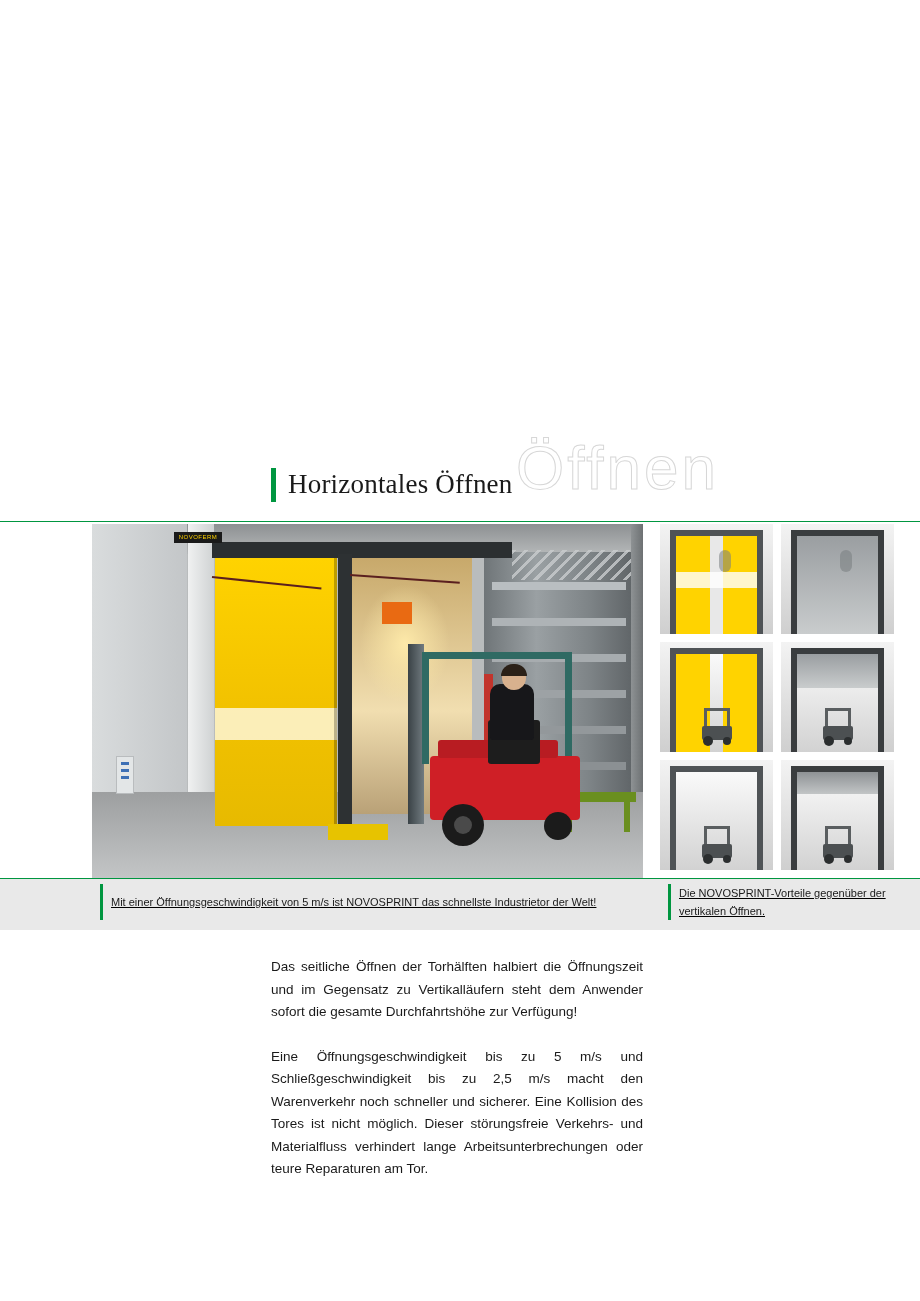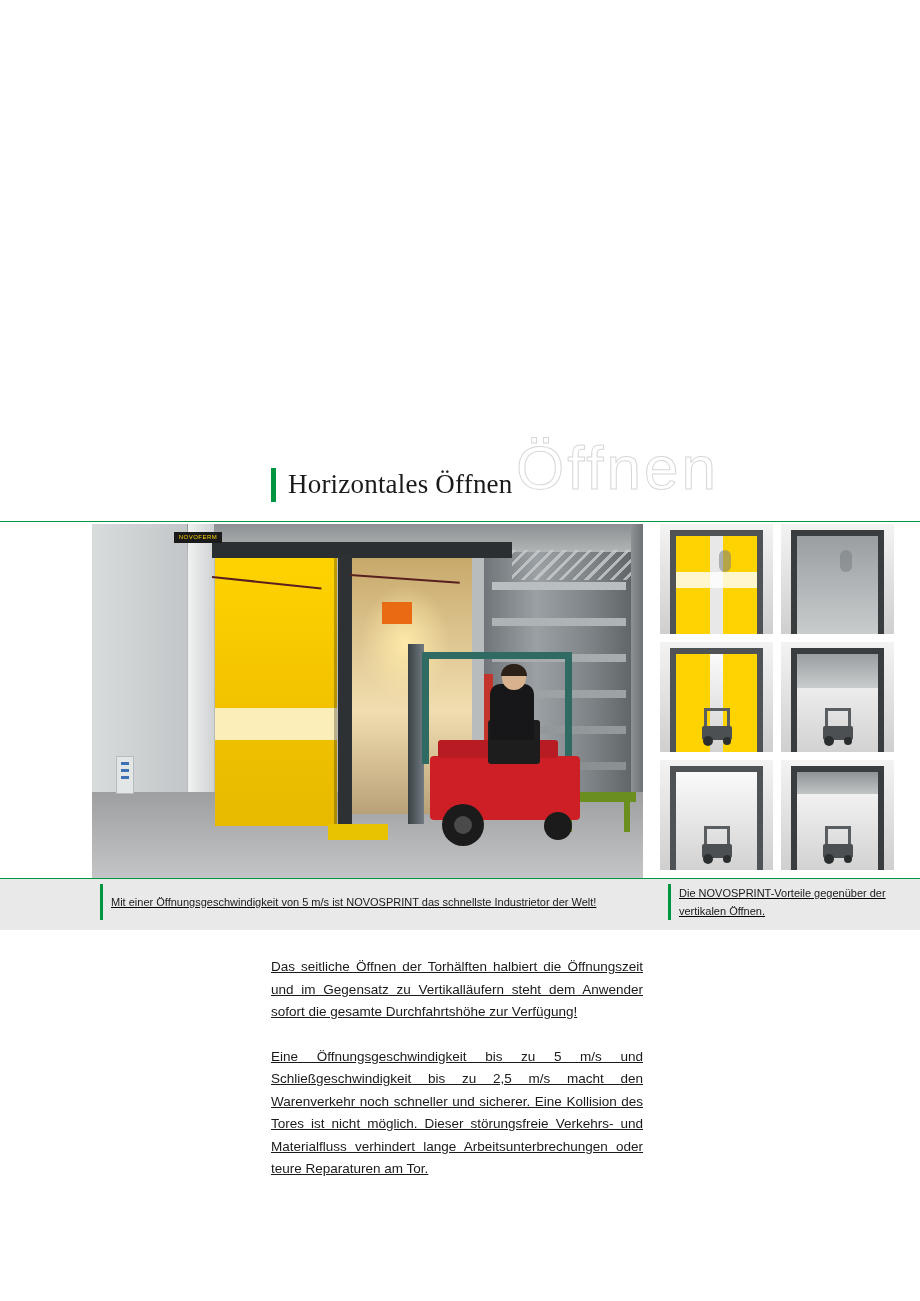--- a/index.html
+++ b/index.html
@@ -321,21 +321,20 @@
     left: 271px;
     top: 956px;
     width: 372px;
   }
   .body-col p {
     margin: 0 0 22px 0;
     font-size: 13.5px;
     line-height: 22.5px;
     color: #1a1a1a;
     text-align: justify;
-    text-decoration: underline;
   }
   .body-col p:last-child { margin-bottom: 16px; }
 </style>
 </head>
 <body>
 
 <div class="ghost-word">Öffnen</div>
 
 <div class="title-block">
   <div class="title-bar"></div>

